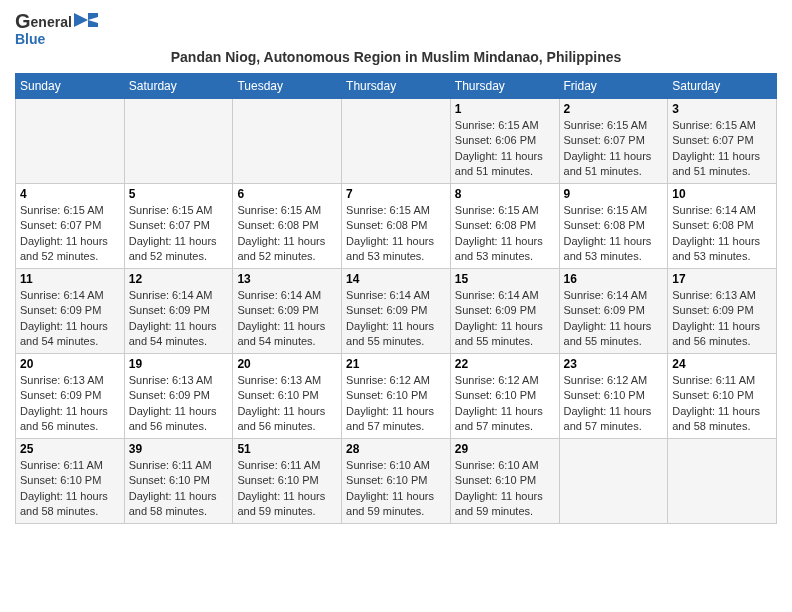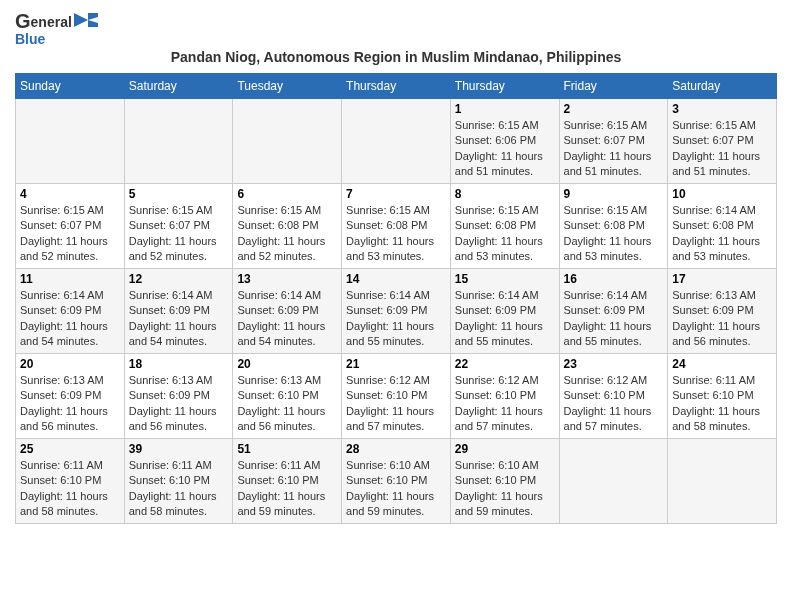--- a/index.html
+++ b/index.html
@@ -270,21 +270,21 @@
       </tr>
       <tr>
         <td>
           <span class="day-num">20</span>
           <div class="day-info" style="white-space: pre-line;">Sunrise: 6:13 AM
 Sunset: 6:09 PM
 Daylight: 11 hours
 and 56 minutes.</div>
         </td>
         <td>
-          <span class="day-num">18</span>
+          <span class="day-num">19</span>
           <div class="day-info" style="white-space: pre-line;">Sunrise: 6:13 AM
 Sunset: 6:09 PM
 Daylight: 11 hours
 and 56 minutes.</div>
         </td>
         <td>
           <span class="day-num">20</span>
           <div class="day-info" style="white-space: pre-line;">Sunrise: 6:13 AM
 Sunset: 6:10 PM
 Daylight: 11 hours

